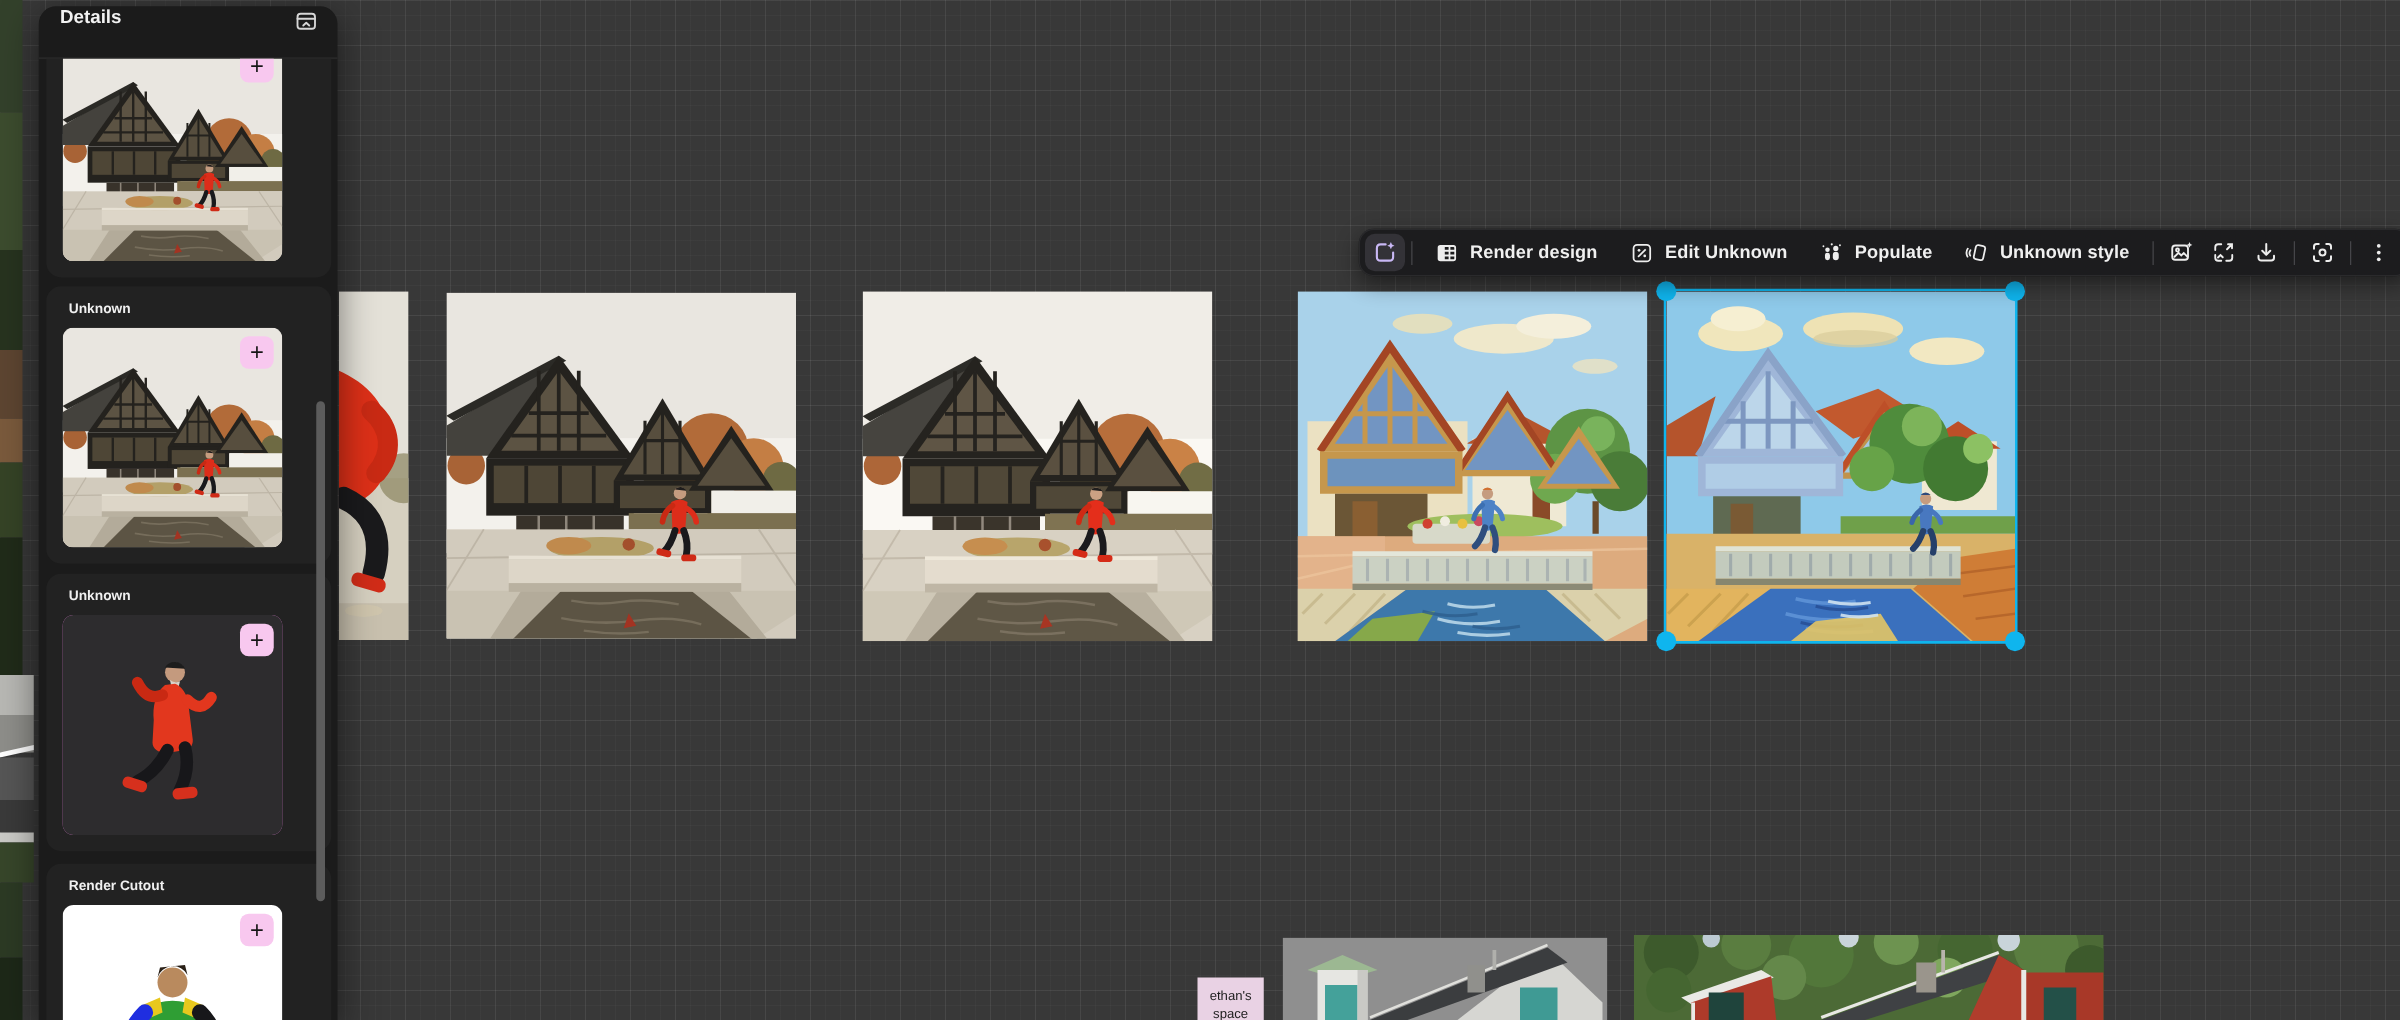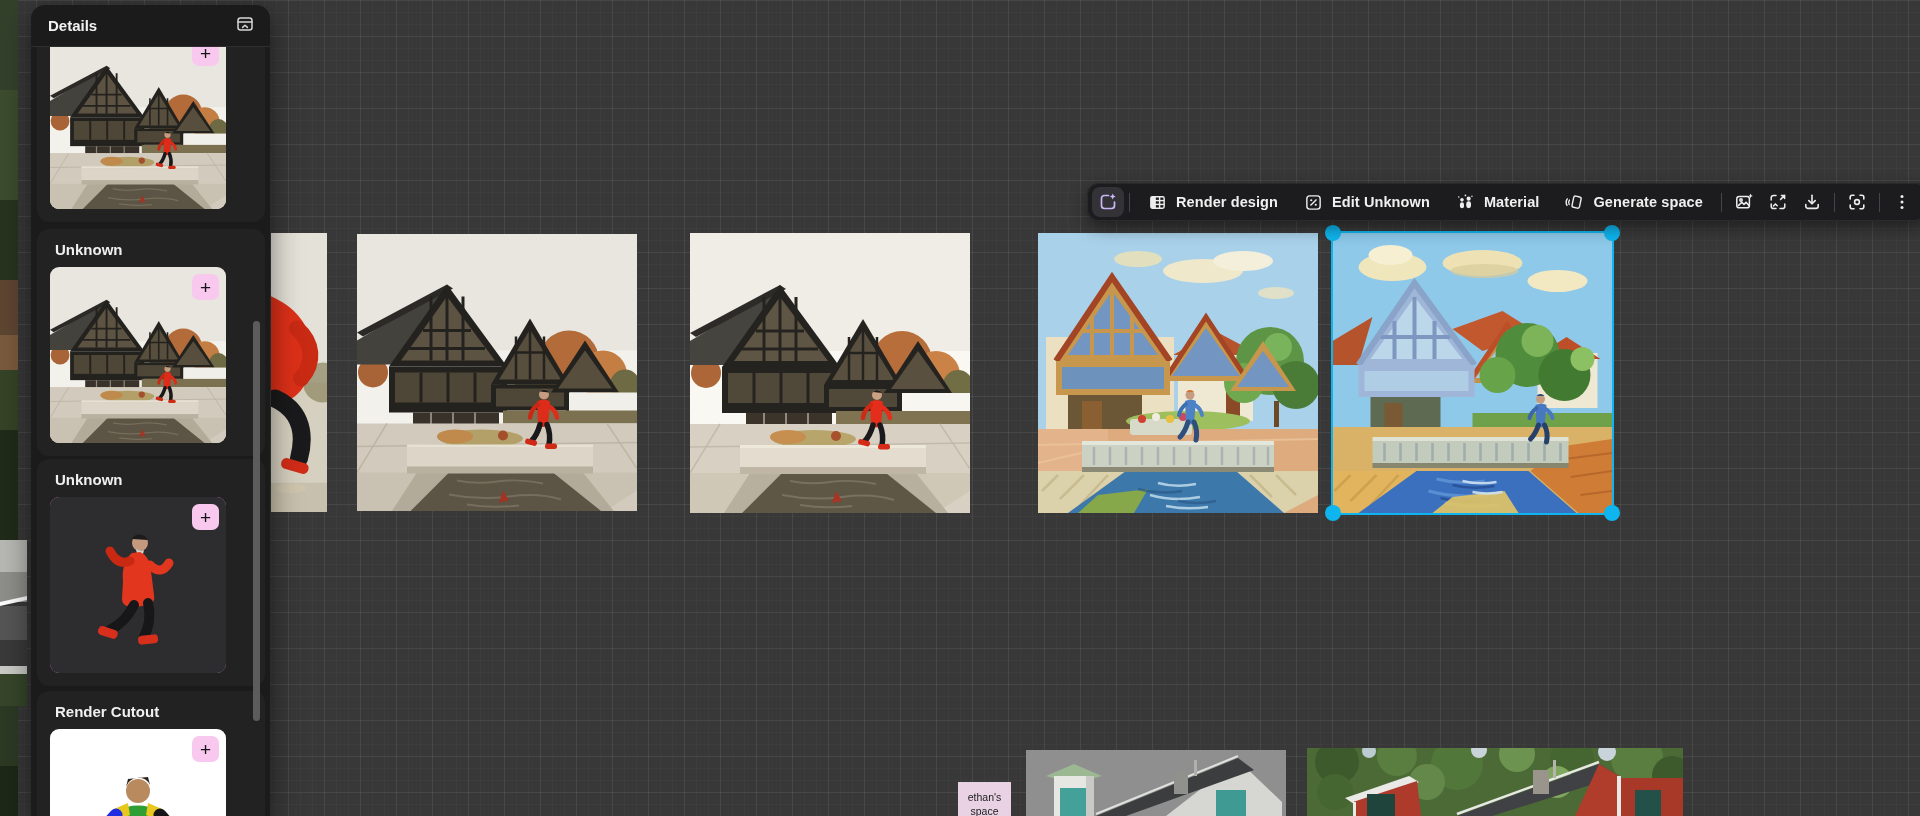--- a/index.html
+++ b/index.html
@@ -57,34 +57,34 @@
   }
   .tb-divider{width:1px;height:19px;background:#454549;margin:0 5px;}
   .toolbar svg{display:block;}
   
   .panel{
     position:absolute;left:31px;top:5px;width:239px;height:811px;
     background:var(--panel-bg,#1b1b1b);border-radius:14px 14px 0 0;
     box-shadow:0 8px 30px rgba(0,0,0,.5);z-index:30;
   }
   .panel-header{
-    height:41px;display:flex;align-items:center;justify-content:space-between;
+    height:41px;display:flex;justify-content:space-between;
     padding:0 12px 0 17px;border-bottom:1px solid #2e2e2e;
   }
   .panel-title{color:#f2f2f2;font-size:15px;font-weight:700;}
   .panel-collapse{
     width:26px;height:26px;border:none;background:none;border-radius:6px;
     display:flex;align-items:center;justify-content:center;cursor:pointer;
   }
   .panel-scroll{position:absolute;top:42px;left:0;right:0;bottom:0;overflow:hidden;}
   .card{
     position:absolute;left:6px;width:202px;border-radius:12px;
     background:var(--card-bg,#212121);padding:12px 13px 13px;
   }
-  .card-label{color:#f0f0f0;font-size:15px;font-weight:600;margin:0 0 9px 5px;}
+  .card-label{color:#f0f0f0;font-size:11px;font-weight:600;margin:0 0 9px 5px;}
   .thumb{
     position:relative;width:176px;height:176px;border-radius:9px;overflow:hidden;cursor:pointer;
   }
   .thumb svg{display:block;width:100%;height:100%;}
   .thumb.outlined{box-shadow:inset 0 0 0 1.5px var(--selected-pink,#ef86e5);}
   .add-btn{
     position:absolute;top:7px;right:7px;width:27px;height:26px;border:none;border-radius:7px;
     background:var(--accent-pink,#f8c8ef);color:#161616;font-size:19px;font-weight:500;
     display:flex;align-items:center;justify-content:center;line-height:1;cursor:pointer;z-index:2;
     font-family:inherit;padding:0;
@@ -563,32 +563,32 @@
       <svg width="19" height="19" viewBox="0 0 20 20" fill="#ededed">
         <circle cx="6.3" cy="7.2" r="1.9"></circle>
         <rect x="4.2" y="9.7" width="4.2" height="6.3" rx="2.1"></rect>
         <circle cx="13.3" cy="6" r="2.2"></circle>
         <rect x="10.8" y="8.8" width="5" height="7.2" rx="2.5"></rect>
         <circle cx="9.9" cy="2.6" r="0.9"></circle>
           <circle cx="16.8" cy="3.4" r="0.8"></circle>
           <circle cx="2.9" cy="4.2" r="0.8"></circle>
       </svg>
     </span>
-    <span>Material</span>
+    <span>Populate</span>
   </button>
 
   <button class="tb-btn">
     <span>
       <svg width="19" height="19" viewBox="0 0 20 20" fill="none" stroke="#ededed" stroke-width="1.5" stroke-linecap="round">
         <rect x="8.2" y="3.6" width="8" height="12" rx="2" transform="rotate(12 12.2 9.6)"></rect>
         <path d="M4.6 7.5 q-1.6 2.2 -0.2 4.6"></path>
         <path d="M2.4 6.2 q-2.2 3.2 -0.3 6.8"></path>
       </svg>
     </span>
-    <span>Generate space</span>
+    <span>Unknown style</span>
   </button>
 
   <div class="tb-divider"></div>
 
   <button class="tb-icon-btn">
     <span>
       <svg width="20" height="20" viewBox="0 0 20 20" fill="none" stroke="#ededed" stroke-width="1.5" stroke-linecap="round">
         <rect x="2.8" y="4.4" width="12.6" height="11.4" rx="2.4"></rect>
         <path d="M4.6 13.4 l3.2-3.2 2.2 2.2 2-2 3 3"></path>
         <circle cx="7" cy="8" r="1.2"></circle>

